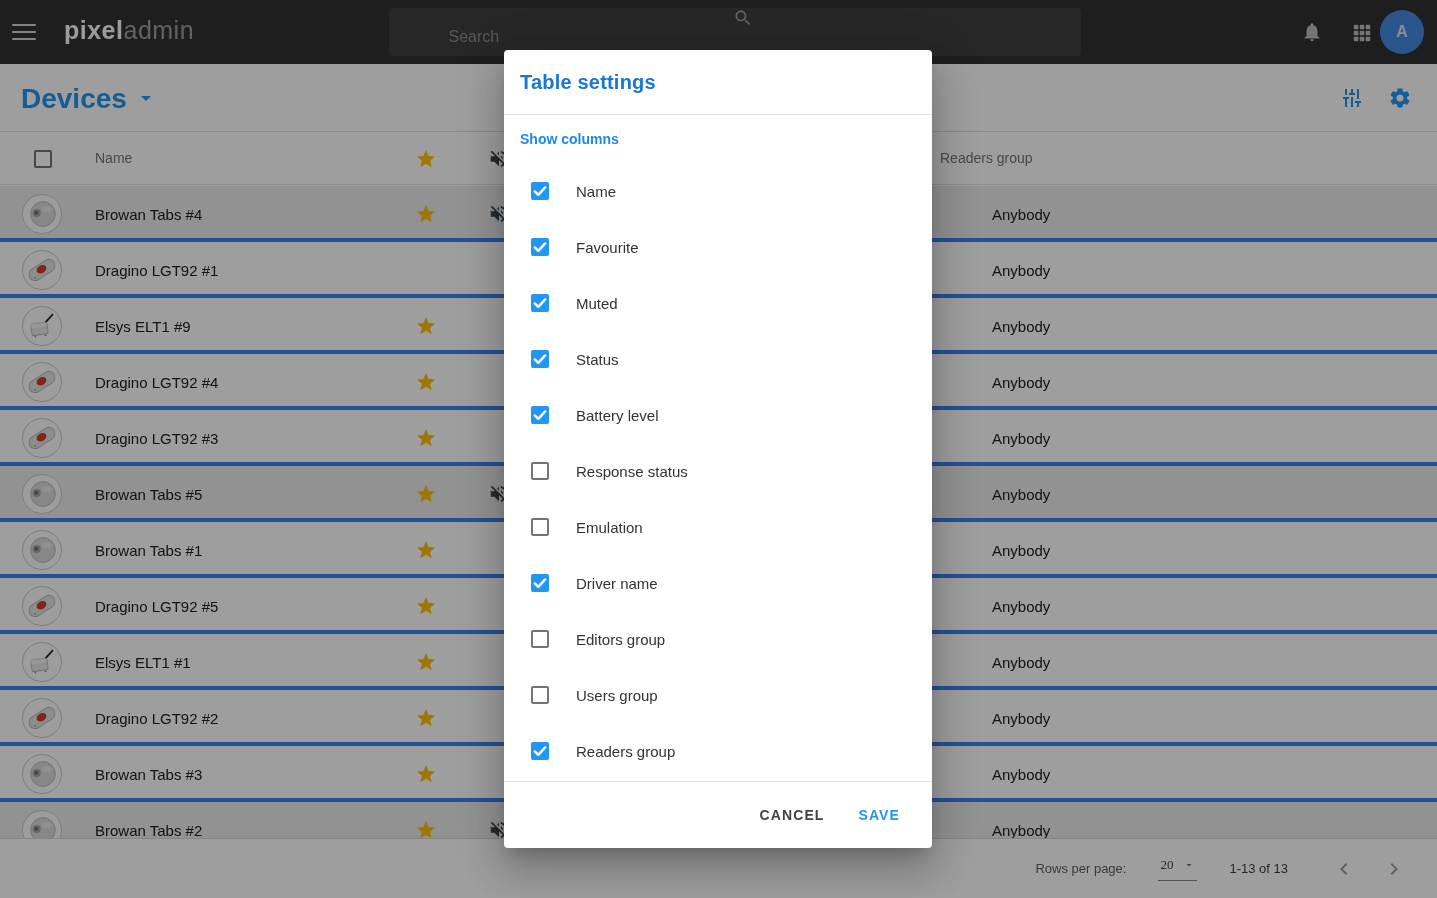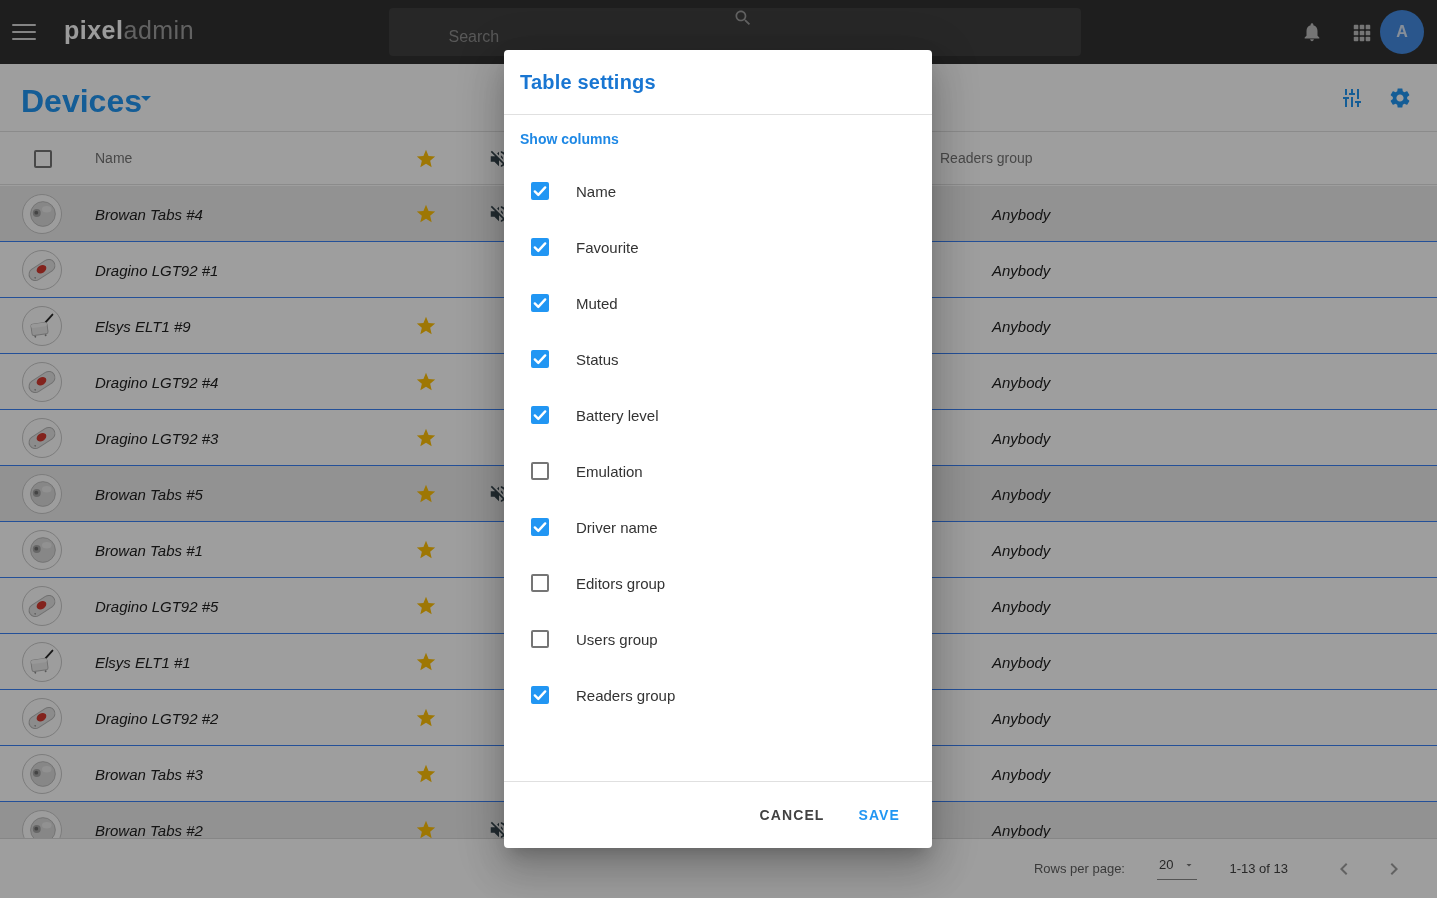--- a/index.html
+++ b/index.html
@@ -15,47 +15,47 @@
   .logo .l { font-weight:400; color:#9e9e9e; }
   .searchbox { position:absolute; left:389px; top:8px; width:692px; height:48px; background:#3f3f3f; border-radius:4px; display:flex; align-items:center; padding-left:16px;flex-direction:column; }
   .searchbox svg { flex:0 0 auto; }
   .searchbox input { background:transparent; border:none; outline:none; color:#e0e0e0; font-size:16px; margin-left:11px; width:600px; font-family:inherit; }
   .searchbox input::placeholder { color:#8f8f8f; }
   .topbar-right-icon { position:absolute; top:21px; width:22px; height:22px; }
   .avatar { position:absolute; right:13px; top:10px; width:44px; height:44px; border-radius:50%; background:#448be2; color:#d8e6f7; font-size:16px; font-weight:700; display:flex; align-items:center; justify-content:center; }
 
   
   .toolbar { position:absolute; top:64px; left:0; right:0; height:67px; background:#fff; }
-  .page-title { position:absolute; left:21px; top:19px; font-size:32px; font-weight:700; color:#2196f3; cursor:pointer; }
+  .page-title { position:absolute; left:21px; top:19px; font-size:28px; font-weight:700; color:#2196f3; cursor:pointer; }
   .page-title-caret { position:absolute; left:134px; top:22px; }
   .toolbar-icon { position:absolute; top:22px; width:24px; height:24px; cursor:pointer; }
 
   
   .thead { position:absolute; top:131px; left:0; right:0; height:54px; background:#fff; border-top:1px solid #e0e0e0; border-bottom:1px solid #e0e0e0; }
   .thead .hname { position:absolute; left:95px; top:18px; font-size:14px; color:#757575; }
   .thead .hreaders { position:absolute; left:940px; top:18px; font-size:14px; color:#757575; }
   .cb { width:18px; height:18px; border-radius:2px; flex:0 0 auto; }
   .cb.off { border:2px solid #757575; background:#fff; }
   .cb.on { background:#2196f3; display:flex; align-items:center; justify-content:center; }
   .thead .cb { position:absolute; left:34px; top:18px; }
 
   .rows { position:absolute; top:186px; left:0; right:0; height:653px; overflow:hidden; border-bottom:1px solid #d9d9d9; }
-  .trow { position:relative; height:56px; border-bottom:1px solid #3b82f6; background:#fff;font-style:italic; }
+  .trow { position:relative; height:56px; border-bottom:4px solid #3b82f6; background:#fff; }
   .trow.muted-row { background:#ececec; }
   .devavatar { position:absolute; left:22px; top:8px; width:40px; height:40px; border-radius:50%; border:1px solid #c9c9c9; background:#fdfdfd; overflow:hidden; }
   .trow .rname { position:absolute; left:95px; top:20px; font-size:15px; color:#212121; }
   .trow .rstar { position:absolute; left:415px; top:17px; }
   .trow .rmute { position:absolute; left:488px; top:17px; }
   .trow .rreaders { position:absolute; left:992px; top:20px; font-size:15px; color:#212121; }
   .hstar { position:absolute; left:415px; top:16px; }
   .hmute { position:absolute; left:488px; top:16px; }
 
   
   .pagination { position:absolute; top:839px; left:0; right:0; height:59px; background:#fff; display:flex; align-items:center; justify-content:flex-end; padding-right:31px; font-size:13px; color:#5f5f5f; }
-  .rpp-select { display:flex; align-items:center; margin-left:32px; border-bottom:1px solid #8a8a8a; padding:0 2px 7px 2px; cursor:pointer; color:#424242; }
+  .rpp-select { display:flex; align-items:center; margin-left:32px; border-bottom:1px solid #8a8a8a; padding:0 2px 7px 2px; cursor:pointer; color:#424242;font-family:Liberation Serif, serif; }
   .rpp-select svg { margin-left:10px; }
   .range { margin-left:32px; color:#424242; }
   .pagenav { margin-left:26px; width:24px; height:24px; cursor:pointer; }
 
   
   .scrim { position:absolute; inset:0; background:rgba(0,0,0,0.38); z-index:30; }
   .modal { position:absolute; left:504px; top:50px; width:428px; height:798px; background:#fff; border-radius:4px; z-index:40;
            box-shadow:0 11px 15px -7px rgba(0,0,0,.2), 0 24px 38px 3px rgba(0,0,0,.14), 0 9px 46px 8px rgba(0,0,0,.12);
            display:flex; flex-direction:column; }
   .modal-head { height:65px; flex:0 0 auto; display:flex; align-items:center; padding:0 16px; border-bottom:1px solid #e0e0e0; }
@@ -411,20 +411,24 @@
 
   <div class="col-item">
     <div class="cb on">
             <svg width="18" height="18">
               <use href="#sym-check"></use>
             </svg>
           </div>
     <div class="lbl">Battery level</div>
   </div>
 
+  <div class="col-item">
+    <div class="cb off"></div>
+    <div class="lbl">Response status</div>
+  </div>
 
   <div class="col-item">
     <div class="cb off"></div>
     <div class="lbl">Emulation</div>
   </div>
 
   <div class="col-item">
     <div class="cb on">
             <svg width="18" height="18">
               <use href="#sym-check"></use>

